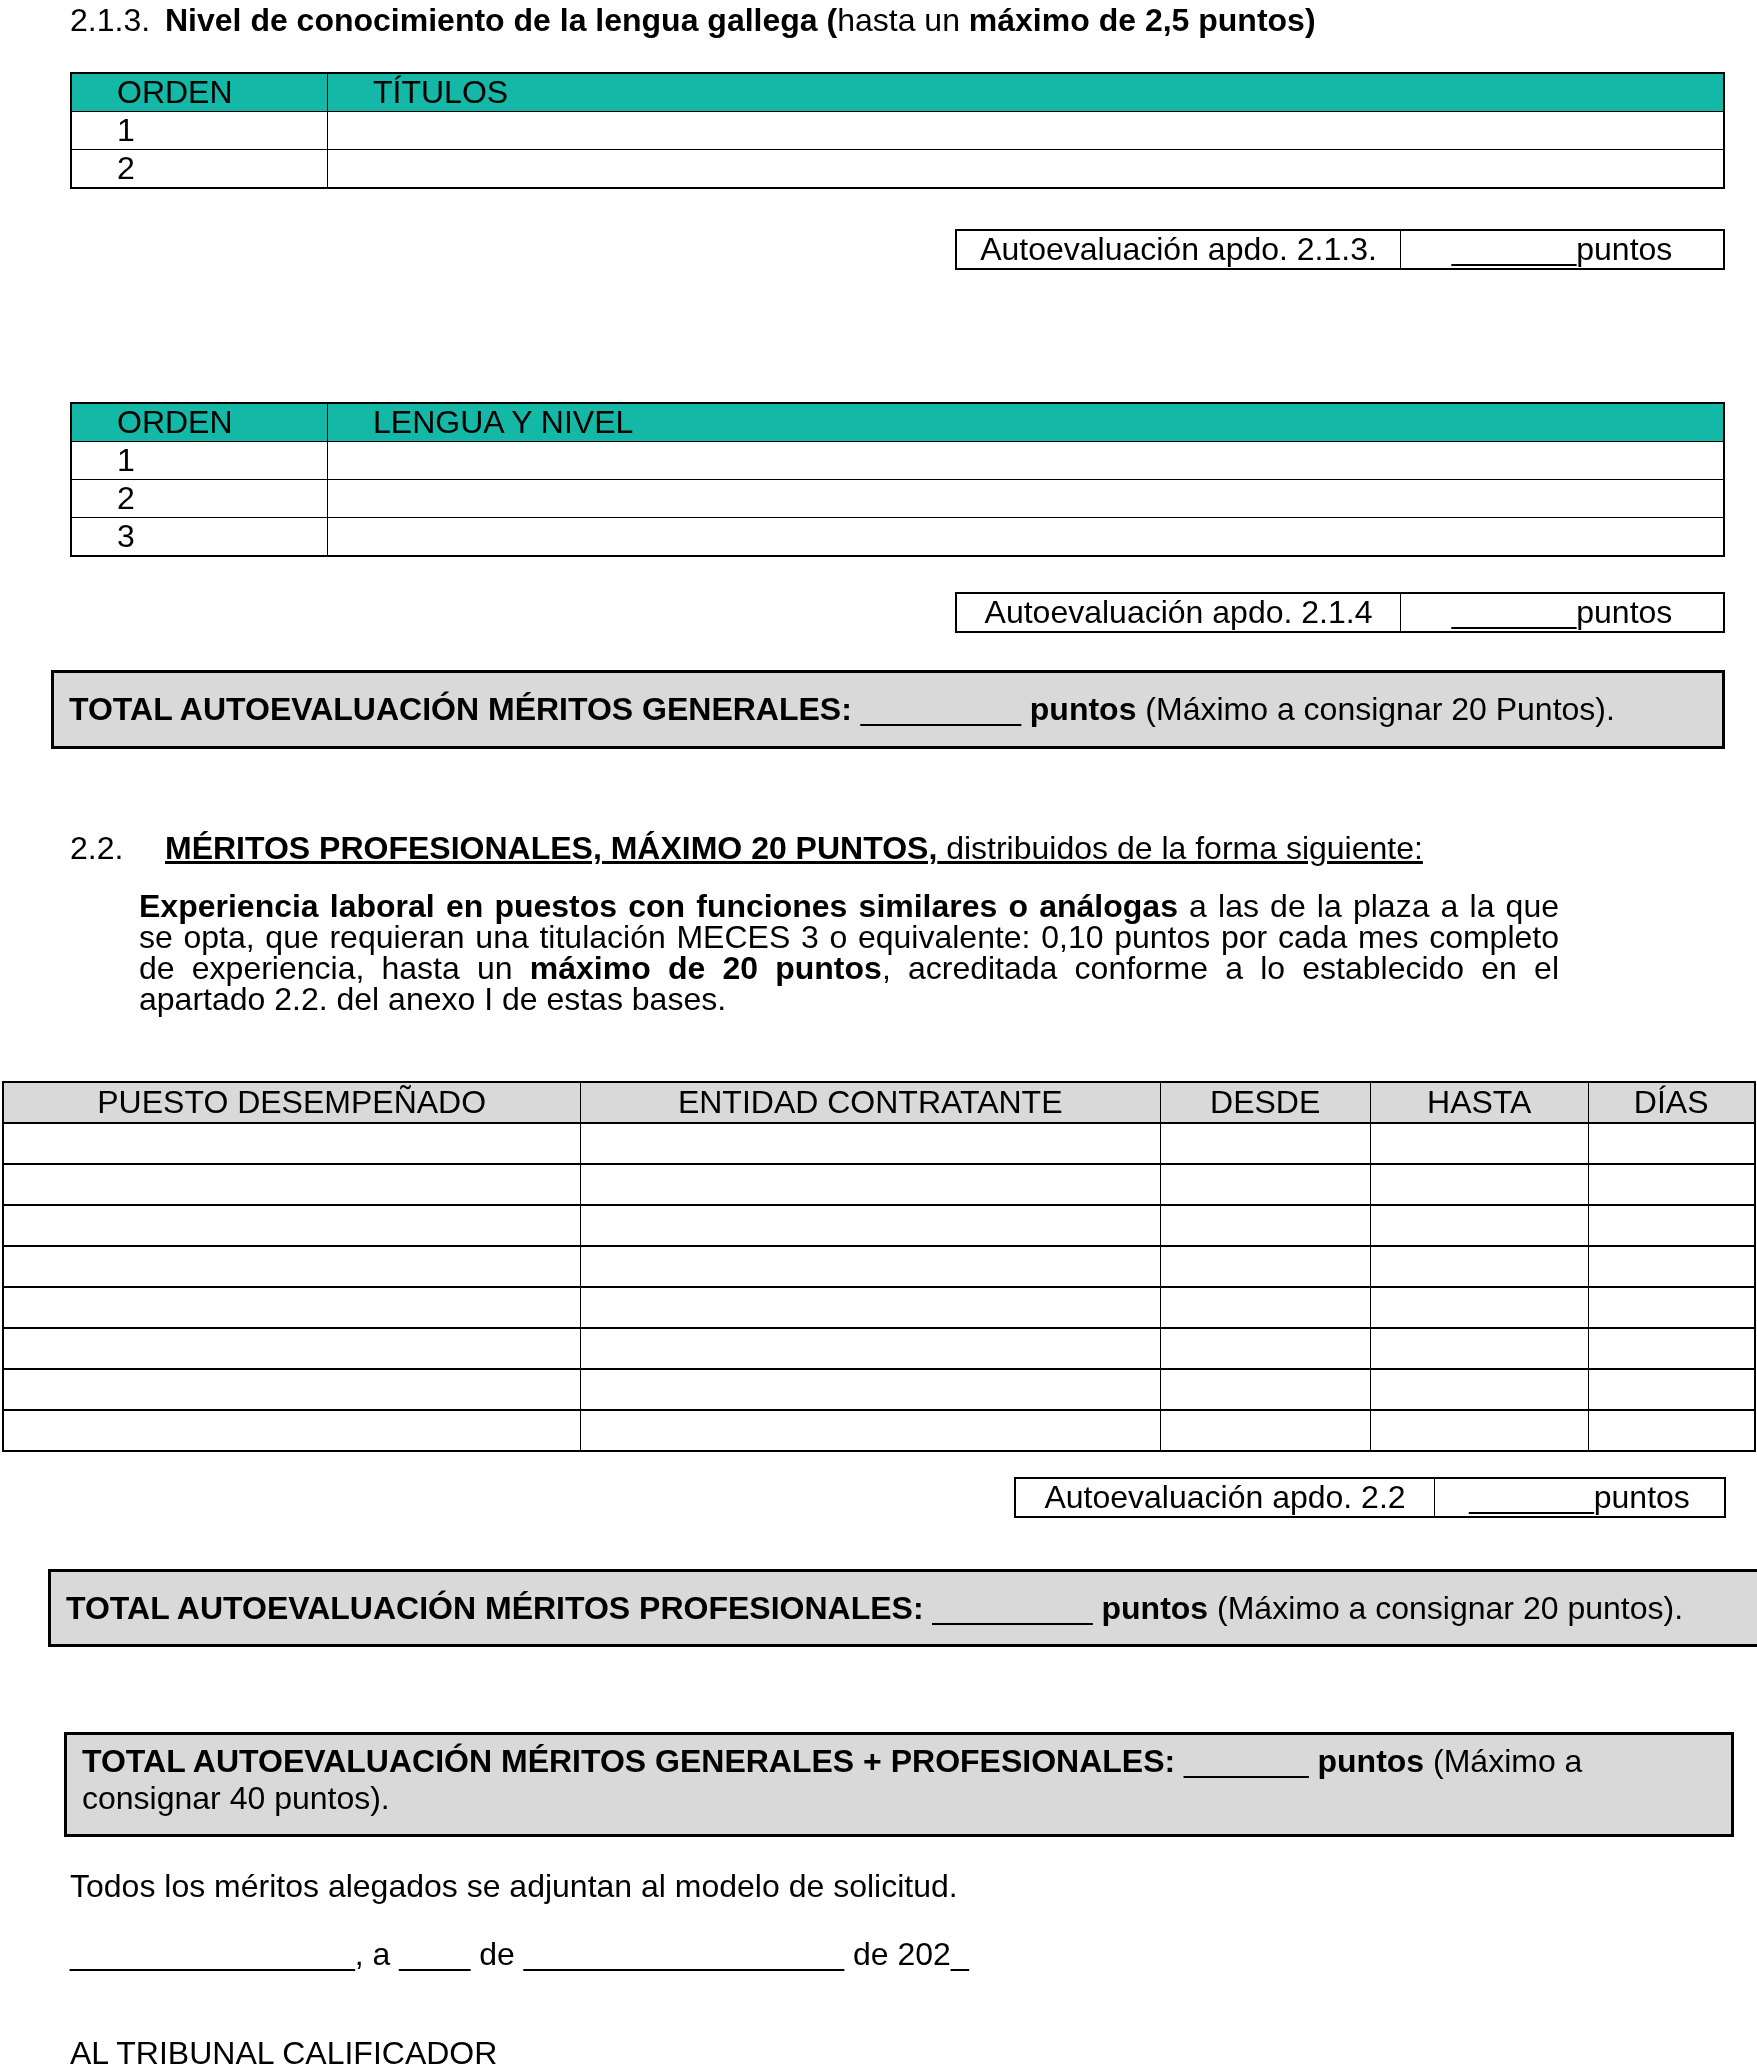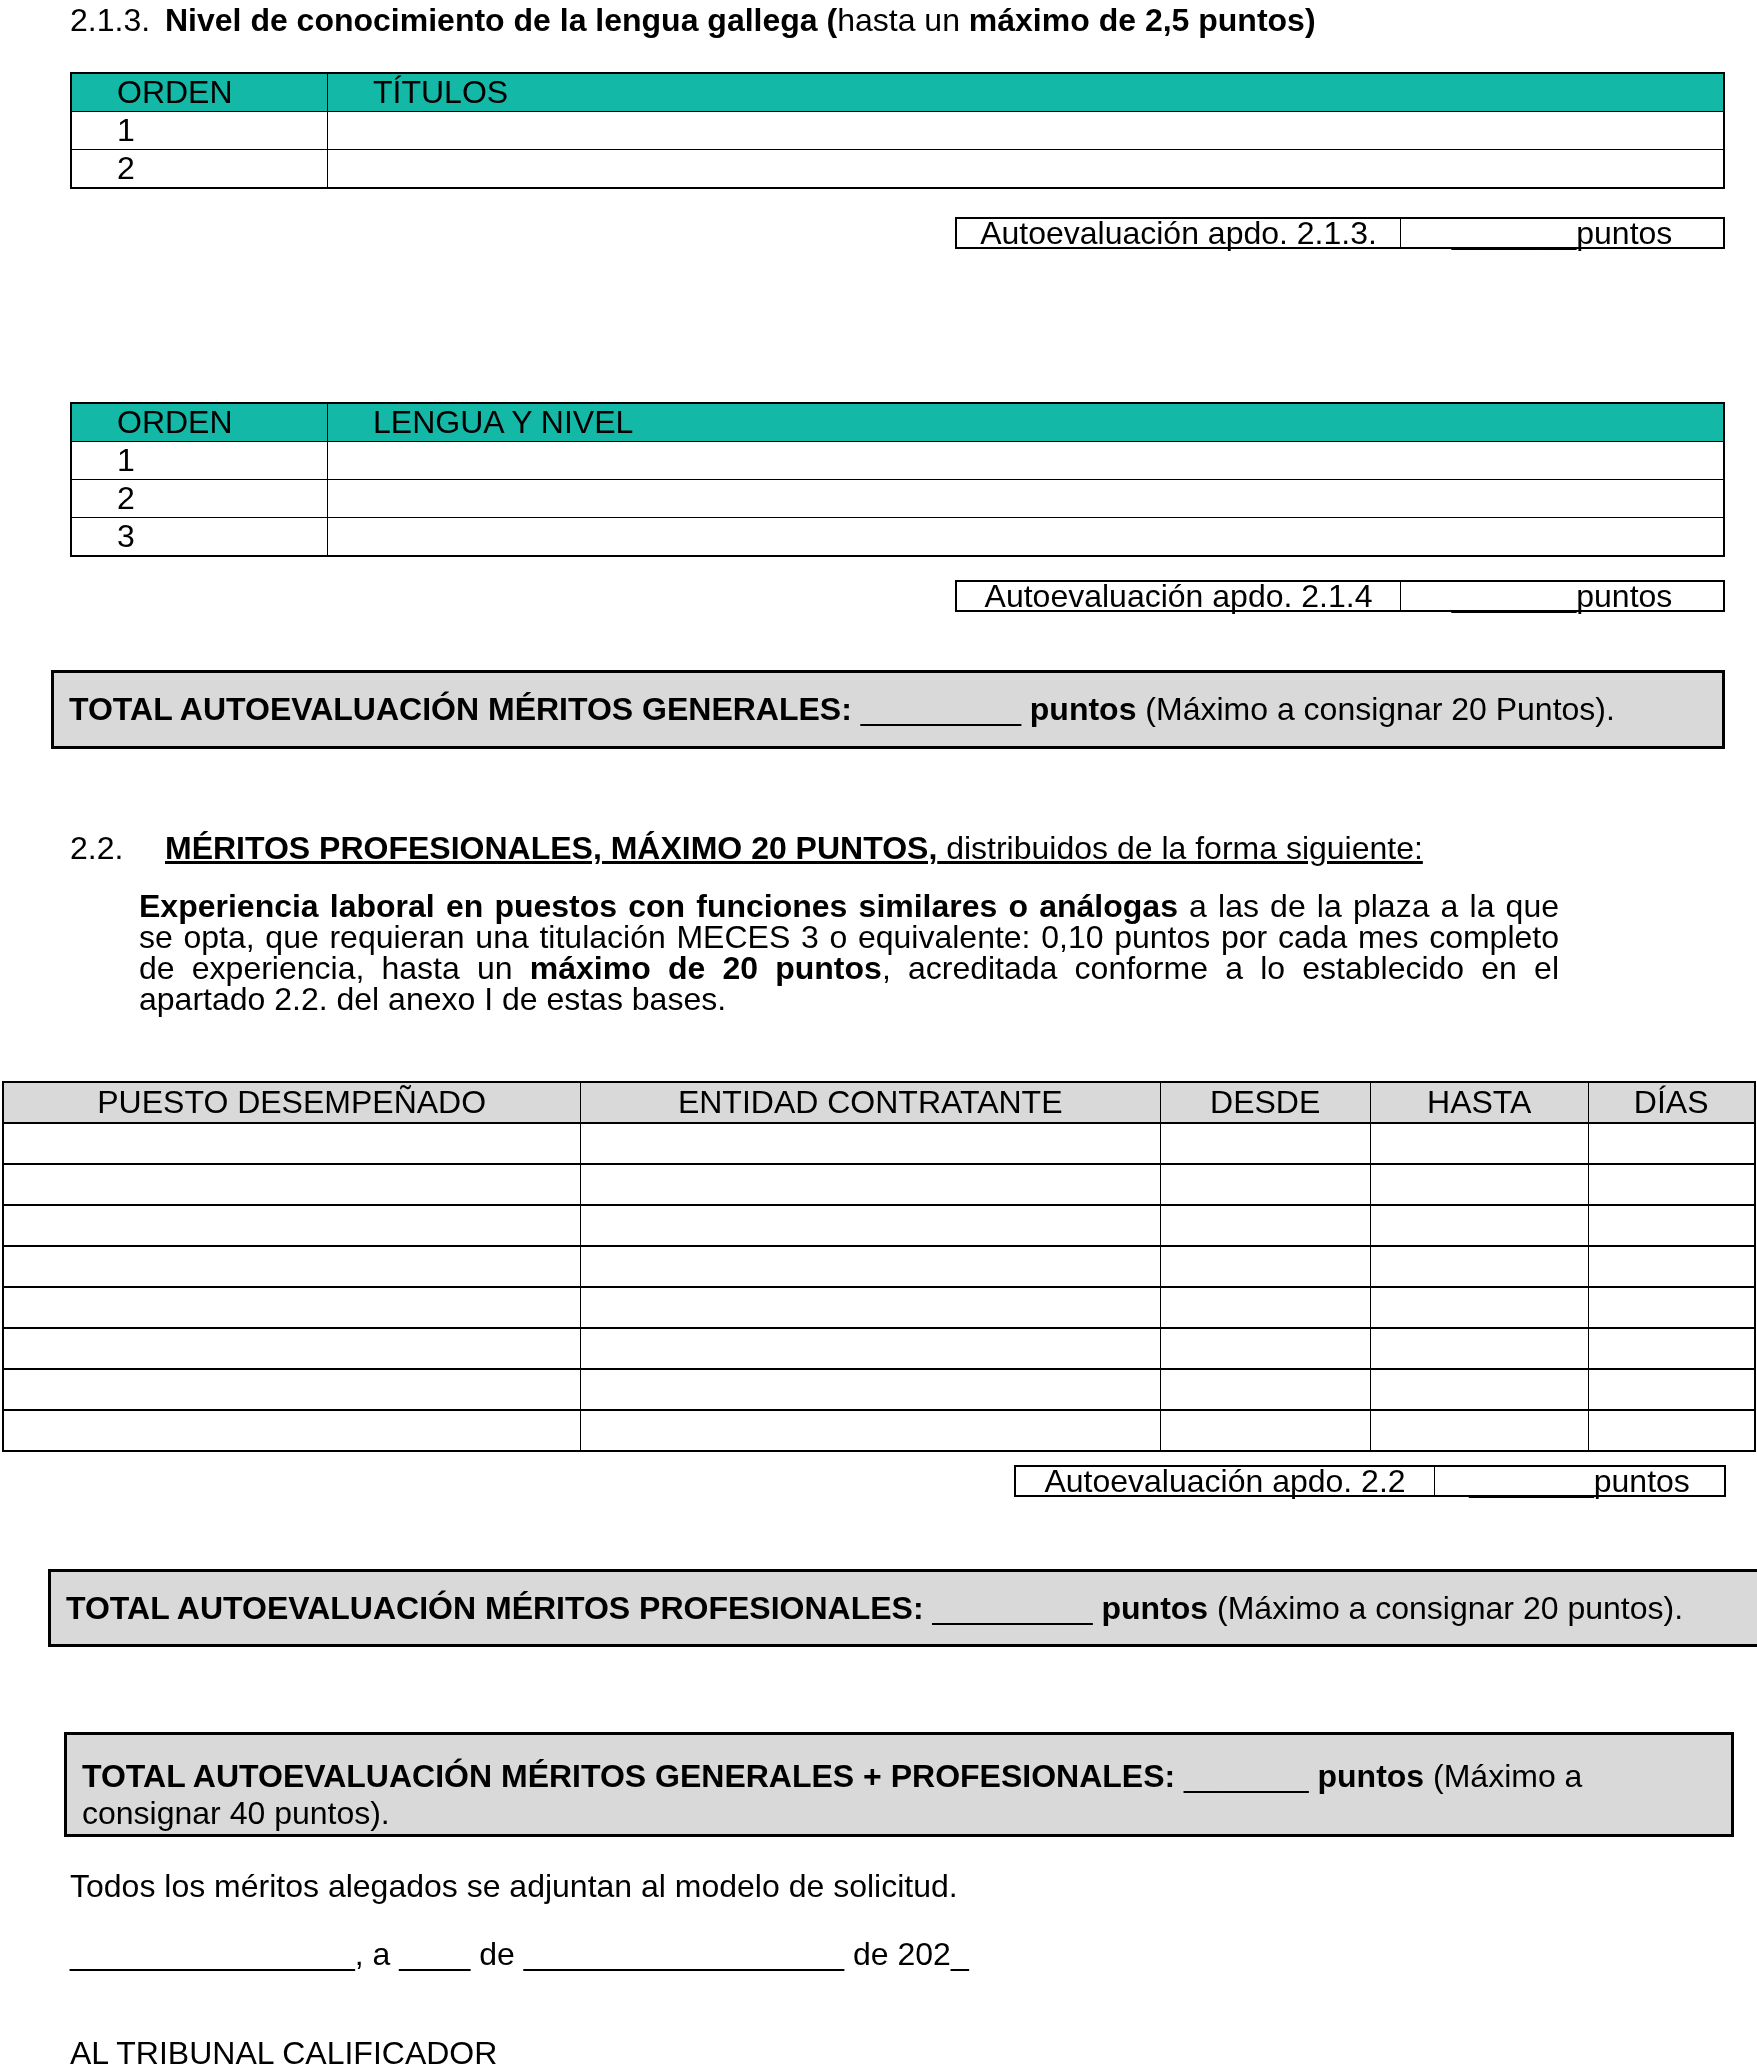--- a/index.html
+++ b/index.html
@@ -16,28 +16,28 @@
 
   
   table.stable{border-collapse:collapse;table-layout:fixed;width:1655px;border:2.5px solid #000;}
   table.stable th{background:#14b8a6;font-weight:normal;}
   table.stable th,table.stable td{
     border:1.7px solid #000;height:35px;padding:0 5px 0 45px;text-align:left;vertical-align:middle;
   }
   .col-ord{width:205px;}
 
   
-  .aebox{box-sizing:border-box;display:flex;border:2.5px solid #000;height:32px;align-items:stretch;background:#fff;}
+  .aebox{box-sizing:border-box;display:flex;border:2.5px solid #000;height:41px;align-items:stretch;background:#fff;margin-top:12px;}
   .ae-label{flex:0 0 443px;border-right:1.7px solid #000;display:flex;align-items:center;justify-content:center;text-align:center;}
   .aebox.narrow .ae-label{flex:0 0 418px;}
   .ae-value{flex:1;display:flex;align-items:center;justify-content:center;white-space:pre;}
 
   
   .totalbox{box-sizing:border-box;background:#d9d9d9;border:3.3px solid #000;padding:0 10px 0 15px;display:flex;align-items:center;white-space:pre-wrap;}
-  .totalbox.topalign{align-items:flex-start;padding-top:23px;}
+  .totalbox.topalign{align-items:flex-start;padding-top:8px;}
 
   
   .para{ text-align:justify;line-height:31px;}
 
   
   table.xtable{border-collapse:collapse;table-layout:fixed;width:1754px;border:2.5px solid #000;}
   table.xtable th{background:#d9d9d9;font-weight:normal;text-align:center;height:35px;}
   table.xtable th,table.xtable td{border:2.5px solid #000;border-left-width:1.7px;border-right-width:1.7px;vertical-align:middle;}
   table.xtable td{height:37px;}
   table.xtable .c1{width:574px;}

